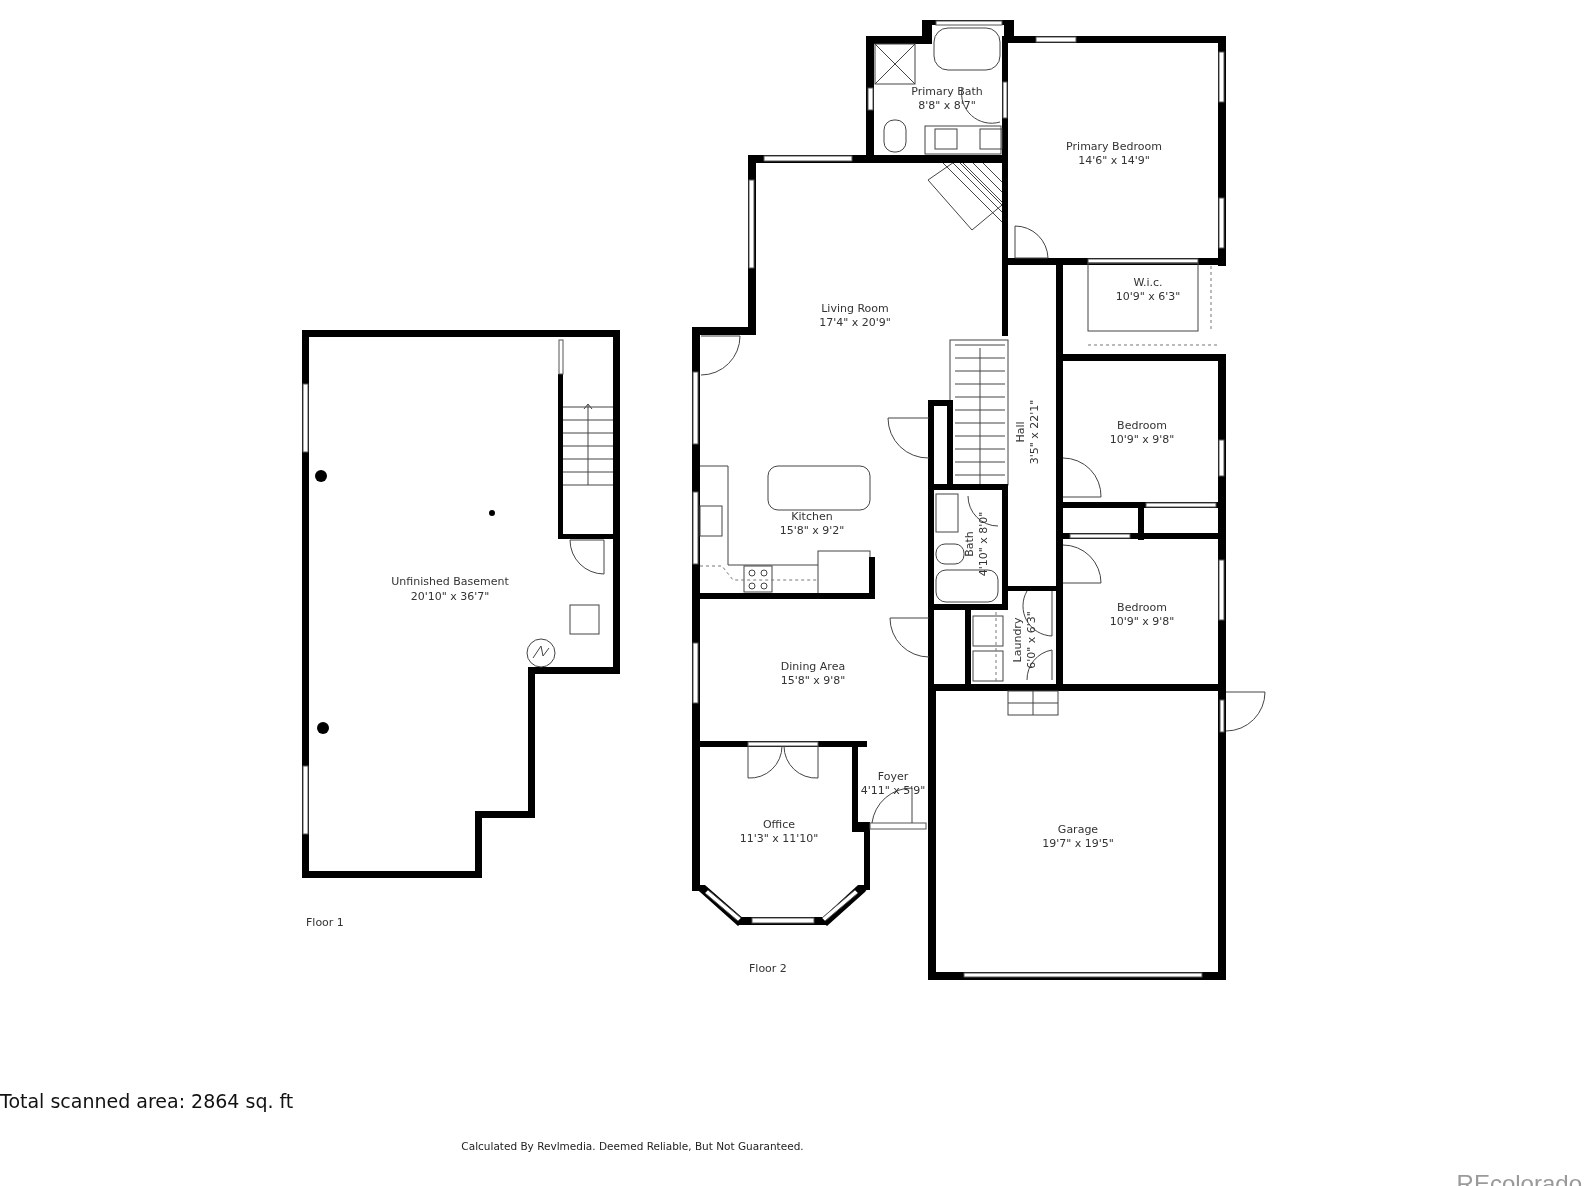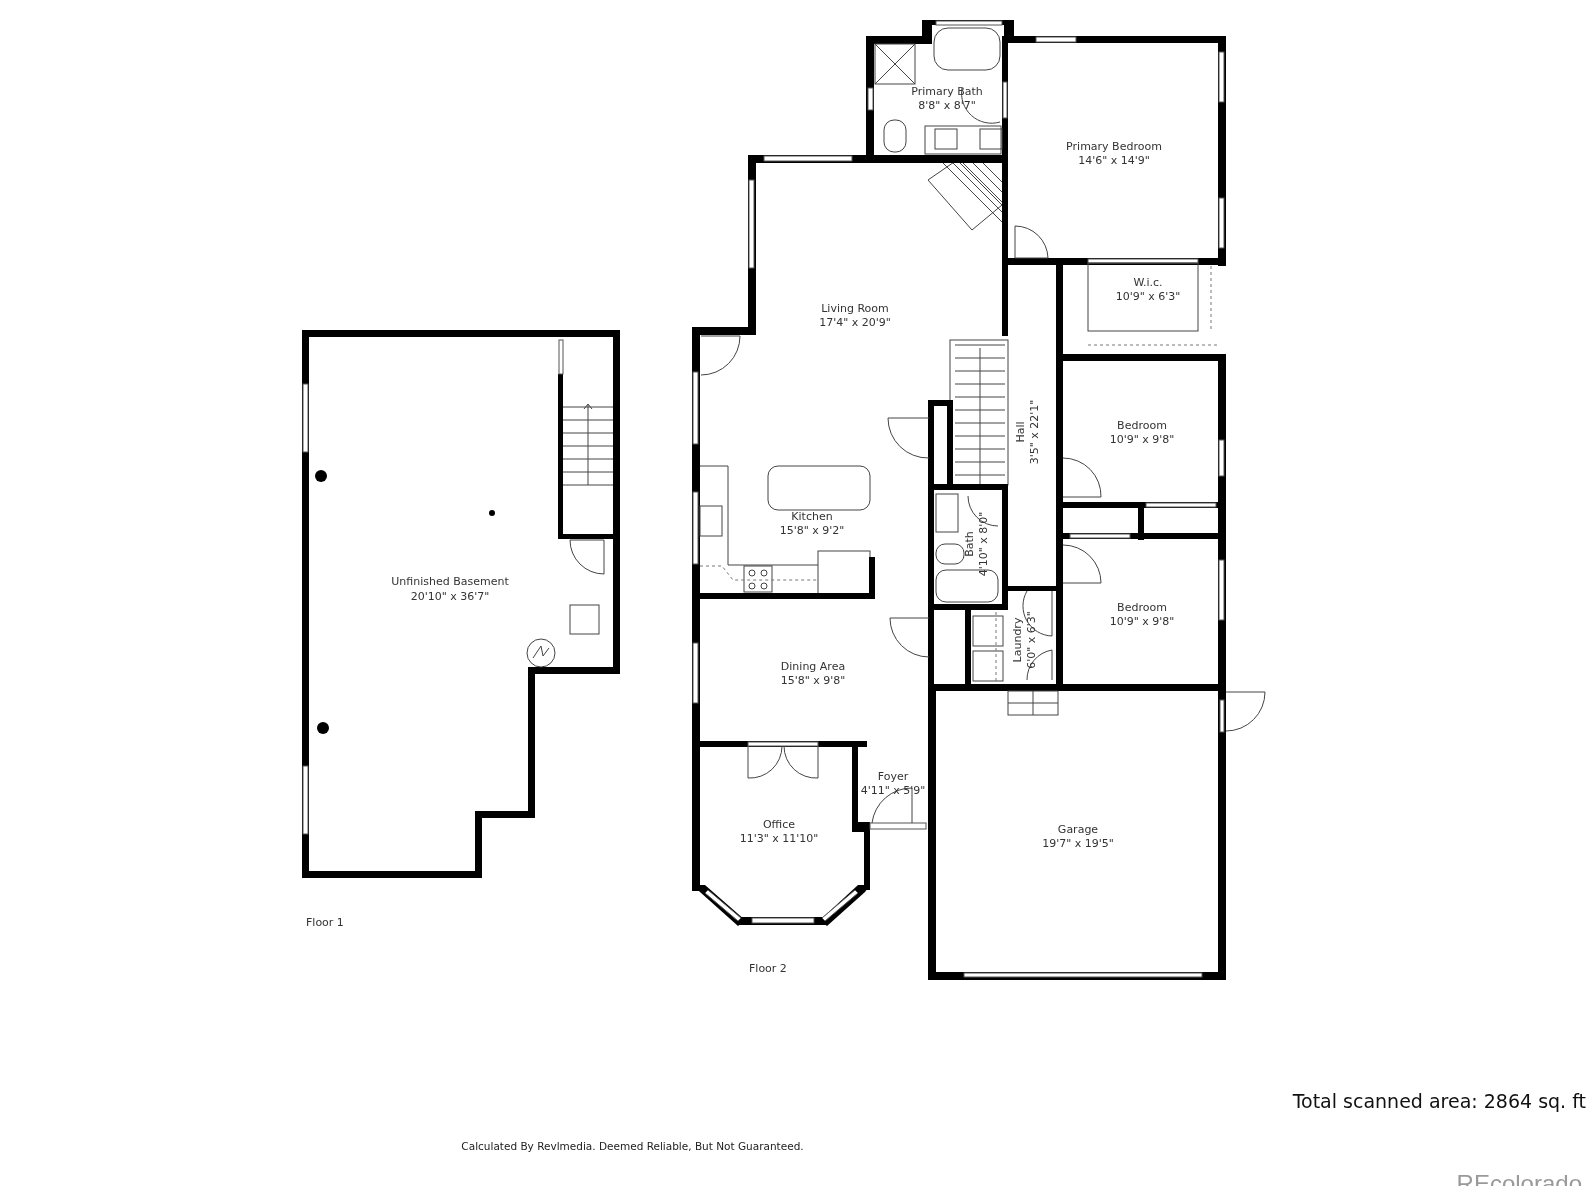--- a/index.html
+++ b/index.html
@@ -1,20 +1,20 @@
 <!DOCTYPE html>
 <html><head>
 <meta charset="utf-8">
 <style>
   html, body { margin: 0; padding: 0; background: #ffffff; }
   body { width: 1586px; height: 1186px; position: relative; overflow: hidden; font-family: "DejaVu Sans", sans-serif; }
   #plan { position: absolute; left: 0; top: 0; }
   .room-label { font-family: "DejaVu Sans", sans-serif; font-size: 11px; fill: #333333; text-anchor: middle; }
   .floor-label { font-family: "DejaVu Sans", sans-serif; font-size: 11px; fill: #333333; }
-  .total { position: absolute; left: 0; width: 1586px; top: 1090px; text-align: right; font-size: 19px; color: #111111; font-family: "DejaVu Sans", sans-serif; }
+  .total { position: absolute; left: 0; width: 1586px; top: 1090px; text-align: left; font-size: 19px; color: #111111; font-family: "DejaVu Sans", sans-serif; }
   .disclaimer { position: absolute; left: 0; width: 1265px; top: 1140px; text-align: center; font-size: 10.5px; color: #222222; font-family: "DejaVu Sans", sans-serif; }
   .watermark { position: absolute; right: 4px; top: 1150px; font-size: 24px; color: #9a9a9a; font-family: "Liberation Sans", sans-serif; margin-top: 20px; }
   .wall { fill: #000000; }
   .win { fill: #ffffff; stroke: #555555; stroke-width: 1; }
   .fix { fill: none; stroke: #444444; stroke-width: 1; }
   .dash { fill: none; stroke: #777777; stroke-width: 1; stroke-dasharray: 3,3; }
 </style>
 </head>
 <body>
 

